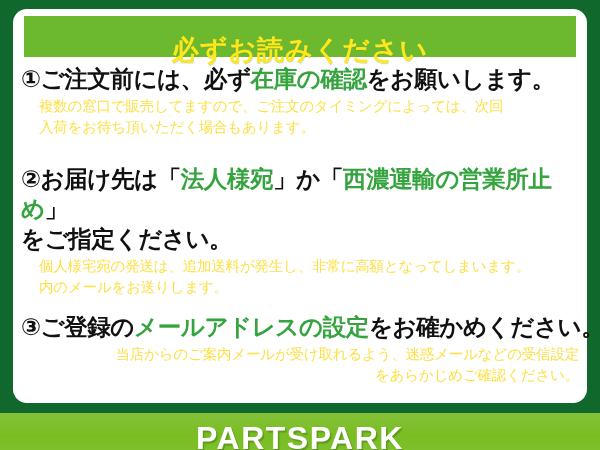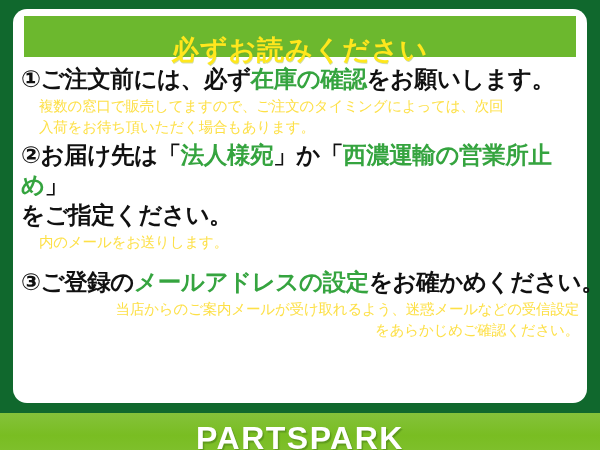--- a/index.html
+++ b/index.html
@@ -83,21 +83,21 @@
     color:#fde047;
     line-height:1.45;
     letter-spacing:-0.2px;
     padding-left:18px;
     margin-top:2px;
   }
   .item-body div { white-space:nowrap; }
 
   
   #item-1 { margin-top:2px; }
-  #item-2 { margin-top:2px; }
+  #item-2 { margin-top:26px; }
   #item-3 { margin-top:14px;text-align:right; }
 
   
   .footer {
     position:absolute;
     left:0; top:384px;
     width:600px; height:50px;
     background:linear-gradient(180deg,#84c23a 0%, #79bd22 45%, #82c233 100%);
     display:flex;
     align-items:center;
@@ -133,20 +133,21 @@
         <div>複数の窓口で販売してますので、ご注文のタイミングによっては、次回</div>
         <div>入荷をお待ち頂いただく場合もあります。</div>
       </div>
     </div>
 
     <div class="item" id="item-2">
       <div class="item-head wrap">
         <span class="num">②</span><span>お届け先は「</span><span class="hl">法人様宛</span><span>」か「</span><span class="hl">西濃運輸の営業所止め</span><span>」</span><br><span>をご指定ください。</span>
       </div>
       <div class="item-body">
+        <div>個人様宅宛の発送は、追加送料が発生し、非常に高額となってしまいます。</div>
         <div>内のメールをお送りします。</div>
       </div>
     </div>
 
     <div class="item" id="item-3">
       <div class="item-head">
         <span class="num">③</span><span>ご登録の</span><span class="hl">メールアドレスの設定</span><span>をお確かめください。</span>
       </div>
       <div class="item-body">
         <div>当店からのご案内メールが受け取れるよう、迷惑メールなどの受信設定</div>

